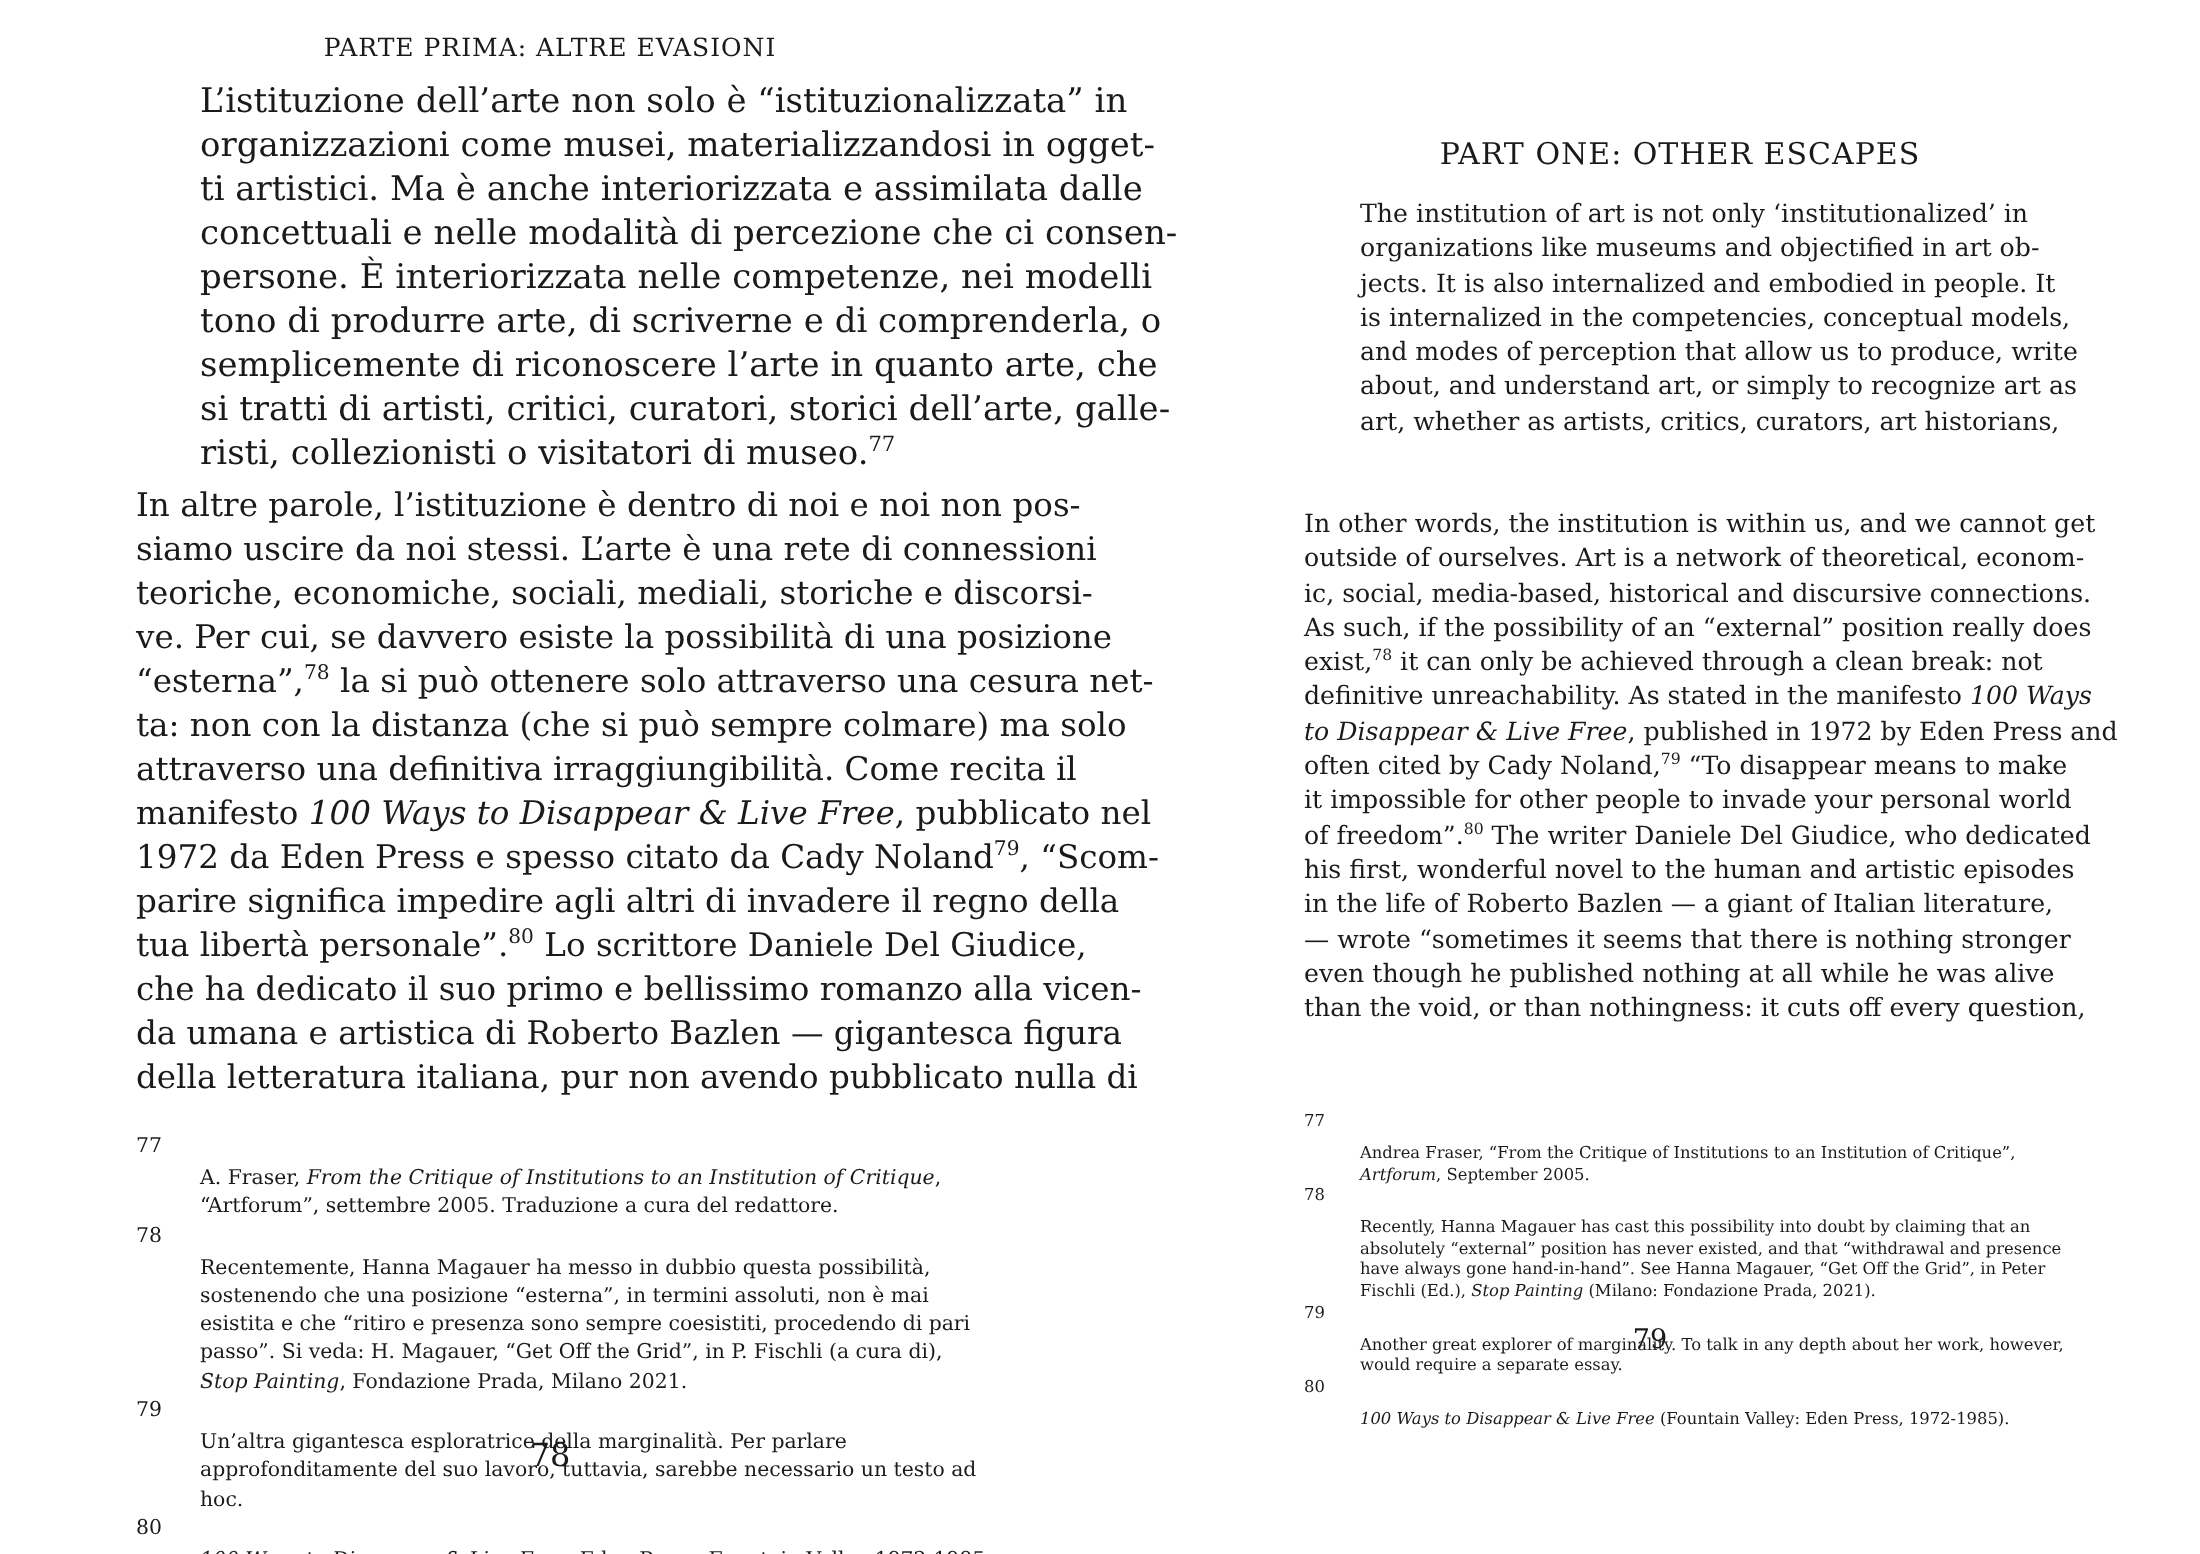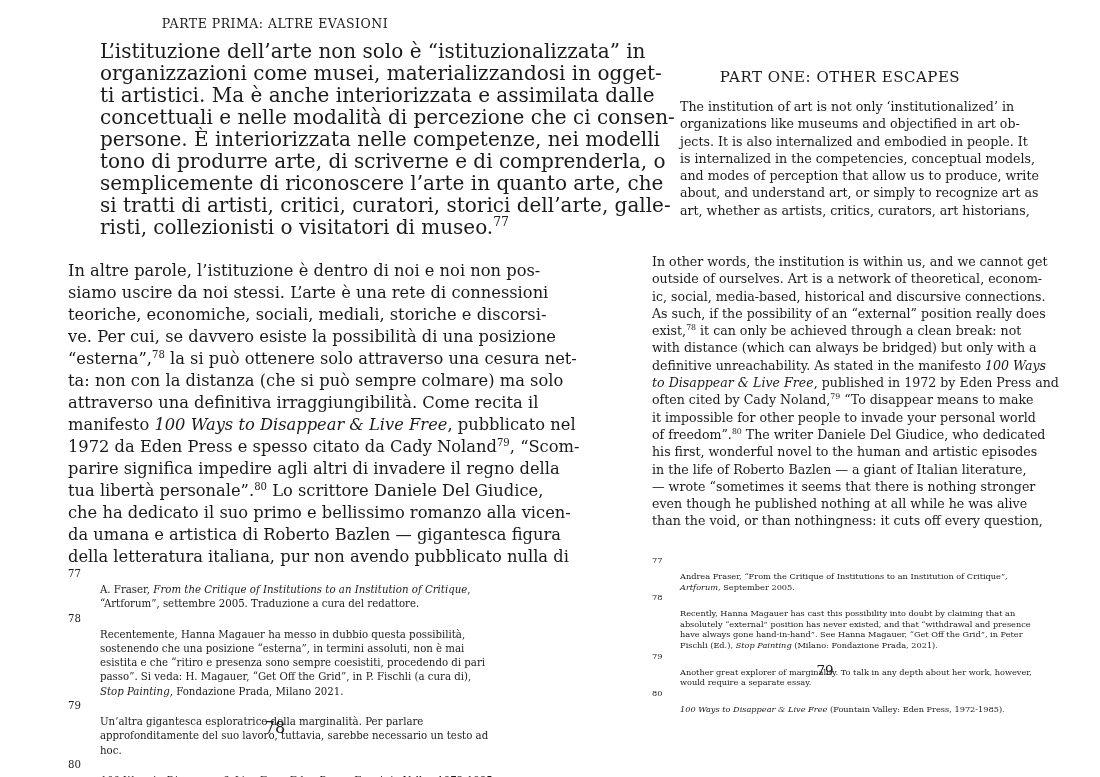--- a/index.html
+++ b/index.html
@@ -18,22 +18,22 @@
   }
   .left .running-head { left: 0; width: 550px; top: 16px; font-size: 12.5px; }
   .right .running-head { left: 100px; width: 380px; top: 68px; font-size: 15px; }
 
   .para { position: absolute; }
   .line { white-space: nowrap; display: block; }
   .sup { font-size: 0.62em; vertical-align: super; line-height: 0; }
   .it { font-style: italic; }
 
   
-  .left .quote { left: 100px; top: 40px; font-size: 20px; line-height: 22px; }
-  .left .body { left: 68px; top: 260px; font-size: 16.3px; line-height: 22px; }
+  .left .quote { left: 100px; top: 40px; font-size: 17px; line-height: 22px; }
+  .left .body { left: 68px; top: 242px; font-size: 16.3px; line-height: 22px; }
   .left .notes { left: 68px; top: 567px; font-size: 10.2px; line-height: 14.3px; width: 430px; }
   .left .folio { left: 0; width: 550px; top: 718px; text-align: center; font-size: 16px; position: absolute; }
 
   
   .right .quote { left: 130px; top: 98px; font-size: 12.6px; line-height: 17.3px; }
   .right .body { left: 102px; top: 253px; font-size: 12.6px; line-height: 17.3px; }
   .right .notes { left: 102px; top: 555px; font-size: 8.2px; line-height: 10.6px; width: 380px; }
   .right .folio { left: 0; width: 550px; top: 662px; text-align: center; font-size: 13.5px; position: absolute; }
 
   .note { display: flex; }
@@ -110,21 +110,20 @@
     <span class="line">about, and understand art, or simply to recognize art as</span>
     <span class="line">art, whether as artists, critics, curators, art historians,</span>
   </div>
 
   <div class="para body">
     <span class="line">In other words, the institution is within us, and we cannot get</span>
     <span class="line">outside of ourselves. Art is a network of theoretical, econom-</span>
     <span class="line">ic, social, media-based, historical and discursive connections.</span>
     <span class="line">As such, if the possibility of an “external” position really does</span>
     <span class="line"><span>exist,</span><span class="sup">78</span><span> it can only be achieved through a clean break: not</span></span>
-    <span class="line">with distance (which can always be bridged) but only with a</span>
     <span class="line"><span>definitive unreachability. As stated in the manifesto </span><span class="it">100 Ways</span></span>
     <span class="line"><span class="it">to Disappear &amp; Live Free</span><span>, published in 1972 by Eden Press and</span></span>
     <span class="line"><span>often cited by Cady Noland,</span><span class="sup">79</span><span> “To disappear means to make</span></span>
     <span class="line">it impossible for other people to invade your personal world</span>
     <span class="line"><span>of freedom”.</span><span class="sup">80</span><span> The writer Daniele Del Giudice, who dedicated</span></span>
     <span class="line">his first, wonderful novel to the human and artistic episodes</span>
     <span class="line">in the life of Roberto Bazlen — a giant of Italian literature,</span>
     <span class="line">— wrote “sometimes it seems that there is nothing stronger</span>
     <span class="line">even though he published nothing at all while he was alive</span>
     <span class="line">than the void, or than nothingness: it cuts off every question,</span>

